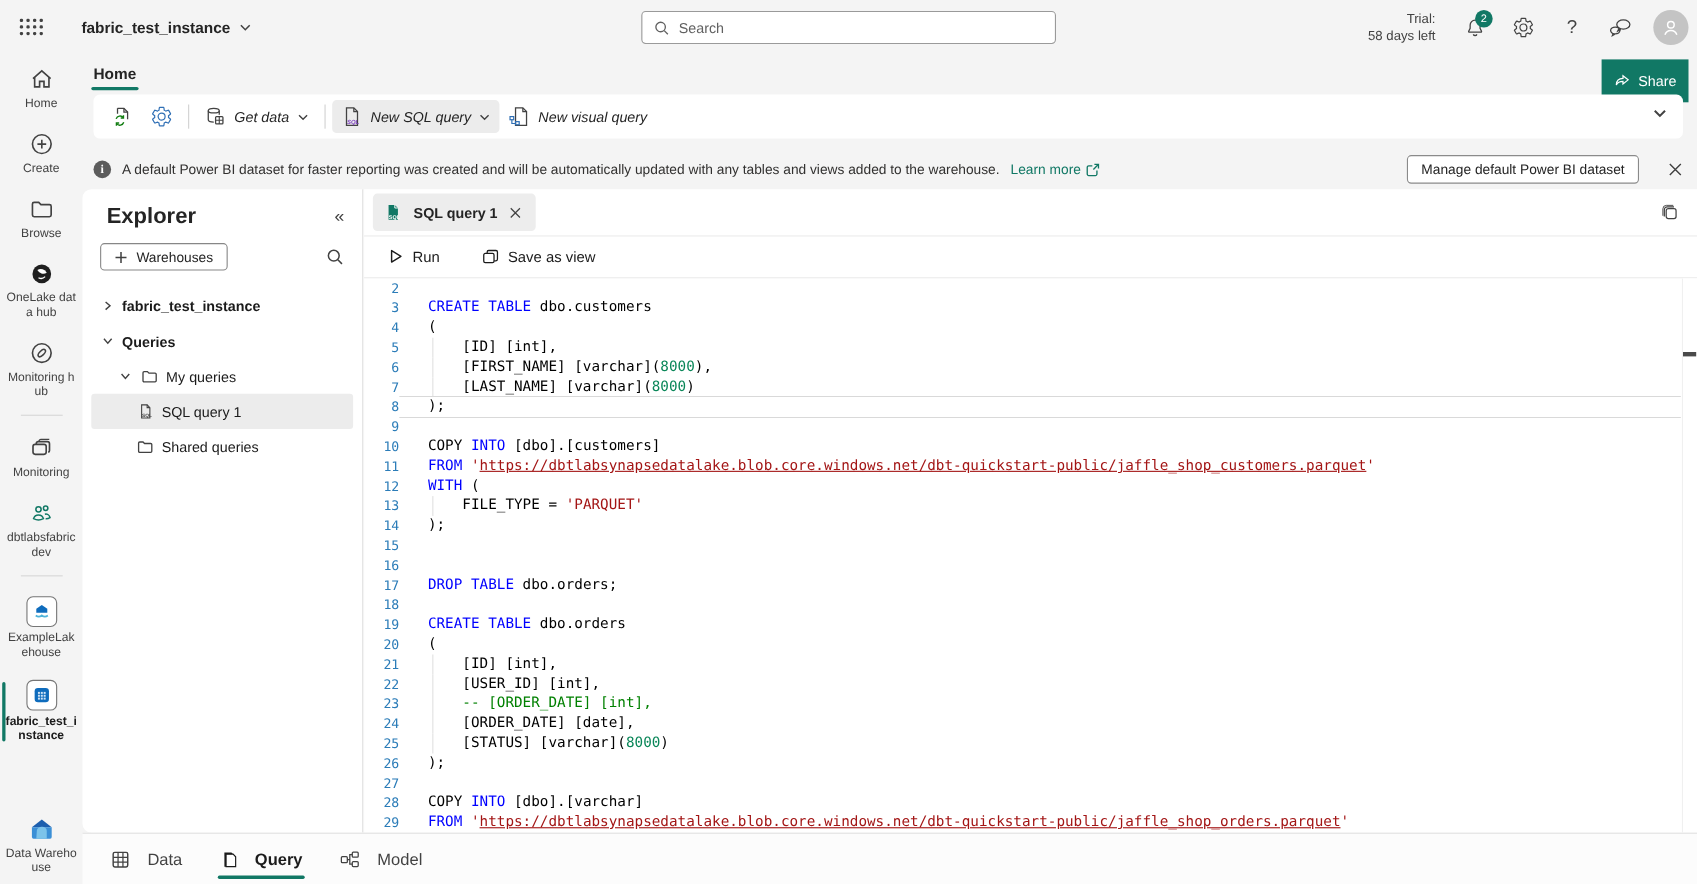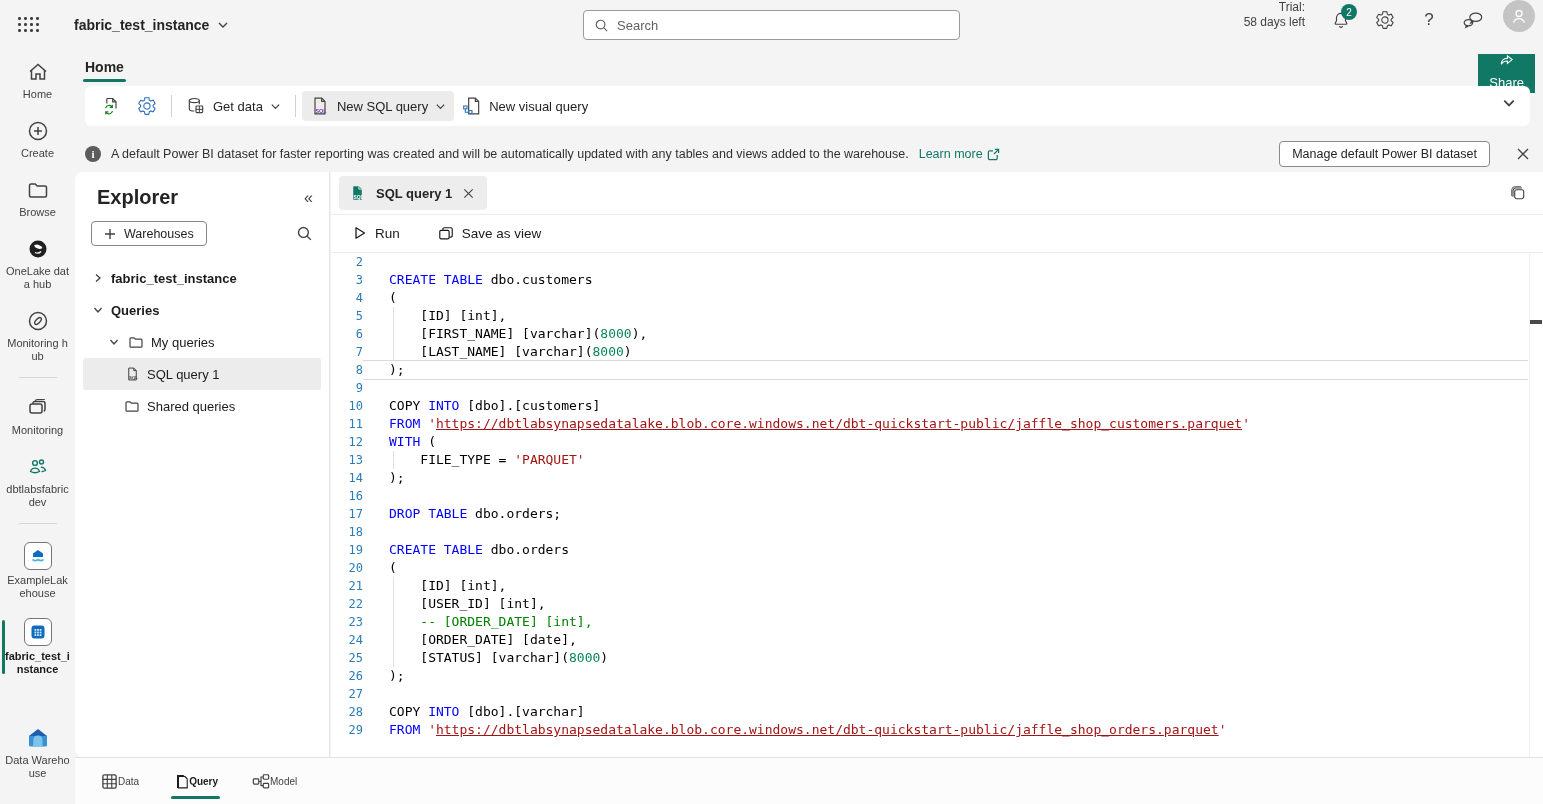--- a/index.html
+++ b/index.html
@@ -13,33 +13,33 @@
   svg{display:block;}
   .app{position:absolute;inset:0;}
 
   
   .topbar{position:absolute;left:0;top:0;right:0;height:50px;display:flex;align-items:center;}
   .waffle{width:46px;height:50px;display:flex;align-items:center;justify-content:center;cursor:pointer;margin-left:6px;}
   .waffle-grid{display:grid;grid-template-columns:repeat(4,4px);grid-template-rows:repeat(3,4px);gap:2px;}
   .waffle-grid i{width:2.5px;height:2.5px;background:#424242;border-radius:50%;}
   .ws-switcher{display:flex;align-items:center;gap:8px;margin-left:22px;font-size:14px;font-weight:600;cursor:pointer;}
   .searchbox{position:absolute;left:583px;top:10px;width:377px;height:30px;background:#fff;border:1px solid #9a9a9a;border-radius:4px;display:flex;align-items:center;padding:0 10px;gap:8px;color:#616161;}
-  .topbar-right{position:absolute;right:0;top:0;height:50px;display:flex;gap:4px;padding-right:8px;}
+  .topbar-right{position:absolute;right:0;top:0;height:50px;display:flex;align-items:center;gap:4px;padding-right:8px;}
   .trial{font-size:12px;color:var(--ui-fg2);text-align:right;line-height:15px;margin-right:12px;}
   .tb-btn{width:40px;height:40px;display:flex;align-items:center;justify-content:center;position:relative;cursor:pointer;color:#424242;}
   .badge{position:absolute;top:4px;right:4px;min-width:16px;height:16px;border-radius:8px;background:var(--accent);color:#fff;font-size:10px;display:flex;align-items:center;justify-content:center;padding:0 4px;}
   .help-glyph{font-size:17px;color:#424242;}
   .avatar{width:32px;height:32px;border-radius:50%;background:#c4c4c4;display:flex;align-items:center;justify-content:center;margin-left:6px;cursor:pointer;}
 
   
   .home-row{position:absolute;left:75px;top:50px;right:0;height:34px;display:flex;align-items:center;}
   .home-tab{font-size:14px;font-weight:600;padding:0 4px;margin-left:6px;position:relative;height:100%;display:flex;align-items:center;cursor:pointer;}
   .home-tab::after{content:"";position:absolute;left:2px;right:2px;bottom:2px;height:3px;background:var(--accent);border-radius:2px;}
-  .share-btn{position:absolute;right:8px;top:4px;background:var(--accent);color:#fff;border:none;border-radius:0;height:39px;display:flex;align-items:center;gap:7px;padding:0 11px;font-size:13px;font-family:inherit;cursor:pointer;flex-direction:column;}
-  .toolbar-row{position:absolute;left:85px;top:86px;right:13px;height:40px;background:#fff;border-radius:6px;display:flex;align-items:center;padding:0 8px;}
+  .share-btn{position:absolute;right:8px;top:4px;background:var(--accent);color:#fff;border:none;border-radius:0;height:39px;display:flex;align-items:center;gap:7px;padding:0 11px;font-size:13px;font-family:inherit;cursor:pointer;}
+  .toolbar-row{position:absolute;left:85px;top:86px;right:13px;height:40px;background:#fff;border-radius:6px;display:flex;align-items:center;padding:0 8px;font-style:italic;}
   .tool-btn{display:flex;align-items:center;gap:7px;height:30px;padding:0 8px;border-radius:4px;cursor:pointer;color:var(--ui-fg);}
   .tool-btn.pill{background:#ececec;}
   .tool-sep{width:1px;height:22px;background:#d1d1d1;margin:0 6px;}
   .tool-collapse{position:absolute;right:14px;top:10px;cursor:pointer;}
 
   
   .banner{position:absolute;left:85px;top:136px;right:13px;height:36px;display:flex;align-items:center;gap:10px;font-size:12.5px;color:#323130;}
   .info-i{width:16px;height:16px;border-radius:50%;background:#5c5c5c;color:#fff;font-size:11px;font-weight:700;display:flex;align-items:center;justify-content:center;font-family:"Liberation Serif",serif;flex:none;}
   .learn-more{color:var(--accent);display:inline-flex;align-items:center;gap:4px;cursor:pointer;}
   .banner-right{margin-left:auto;display:flex;align-items:center;gap:26px;}
@@ -89,21 +89,21 @@
   .line.g .ct::before{content:"";position:absolute;left:30px;top:0;bottom:0;width:1px;background:#e0e0e0;}
   .line.cur .ct{box-shadow:0 -1px 0 #d9d9d9, 0 1px 0 #d9d9d9;}
   .tk-k{color:var(--kw);} .tk-p{color:#000;} .tk-s{color:var(--str);}
   .tk-u{color:var(--str);text-decoration:underline;}
   .tk-c{color:var(--com);} .tk-n{color:var(--num);}
   .ruler{position:absolute;right:0;top:0;bottom:0;width:14px;border-left:1px solid #f0f0f0;background:#fff;}
   .ruler .thumb{position:absolute;top:67px;right:1px;width:12px;height:4px;background:#4a4a4a;}
 
   
   .bottombar{position:absolute;left:75px;right:0;bottom:0;height:47px;background:#fcfcfc;border-top:1px solid #e1e1e1;display:flex;align-items:center;padding-left:24px;gap:30px;}
-  .btab{display:flex;align-items:center;gap:0;font-size:10px;color:var(--ui-fg2);cursor:pointer;height:100%;position:relative;padding:0 2px;}
+  .btab{display:flex;align-items:center;gap:16px;font-size:15px;color:var(--ui-fg2);cursor:pointer;height:100%;position:relative;padding:0 2px;}
   .btab.active{font-weight:700;color:#1b1b1b;}
   .btab.active::after{content:"";position:absolute;left:0;right:0;bottom:5px;height:3px;border-radius:2px;background:var(--accent);}
 </style>
 </head>
 <body>
 
 <div class="app">
 
   <div class="topbar">
     <div class="waffle">
@@ -343,21 +343,21 @@
               <rect x="9.7" y="7.6" width="1.8" height="1.8"></rect>
               <rect x="4.5" y="10.2" width="1.8" height="1.8"></rect>
               <rect x="7.1" y="10.2" width="1.8" height="1.8"></rect>
               <rect x="9.7" y="10.2" width="1.8" height="1.8"></rect>
             </g>
           </svg>
       </span>
       <span class="lbl">fabric_test_instance</span>
     </div>
     <div class="rail-spacer"></div>
-    <div class="rail-item" style="margin-bottom:24px;">
+    <div class="rail-item" style="margin-bottom:8px;">
       <svg width="26" height="24" viewBox="0 0 26 24">
           <path d="M13 3l9 7H4z" fill="#1d5fae"></path>
           <path d="M4 10h18v9a1.5 1.5 0 0 1-1.5 1.5h-15A1.5 1.5 0 0 1 4 19z" fill="#3b8fd6"></path>
           <path d="M8.5 13a4.5 3.6 0 0 1 9 .4V20.5H8z" fill="#7cc3ea"></path>
         </svg>
       <span class="lbl">Data Warehouse</span>
     </div>
   </div>
 
   <div class="explorer">
@@ -514,20 +514,24 @@
           </div>
           <div class="line g">
             <span class="num">13</span>
             <span class="ct"><span class="tk-p">    FILE_TYPE = </span><span class="tk-s">'PARQUET'</span></span>
           </div>
           <div class="line">
             <span class="num">14</span>
             <span class="ct"><span class="tk-p">);</span></span>
           </div>
           <div class="line">
+            <span class="num">15</span>
+            <span class="ct"></span>
+          </div>
+          <div class="line">
             <span class="num">16</span>
             <span class="ct"></span>
           </div>
           <div class="line">
             <span class="num">17</span>
             <span class="ct"><span class="tk-k">DROP TABLE</span><span class="tk-p"> dbo.orders;</span></span>
           </div>
           <div class="line">
             <span class="num">18</span>
             <span class="ct"></span>

